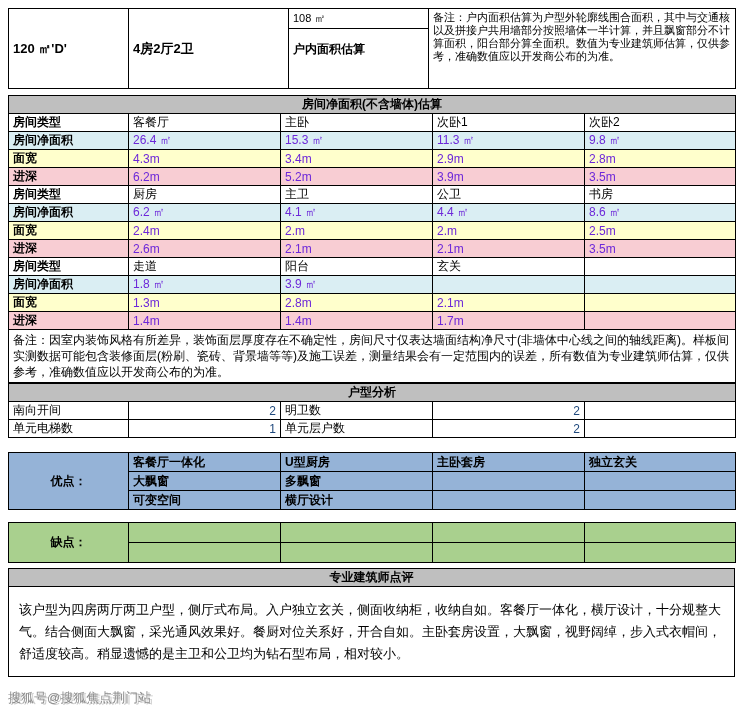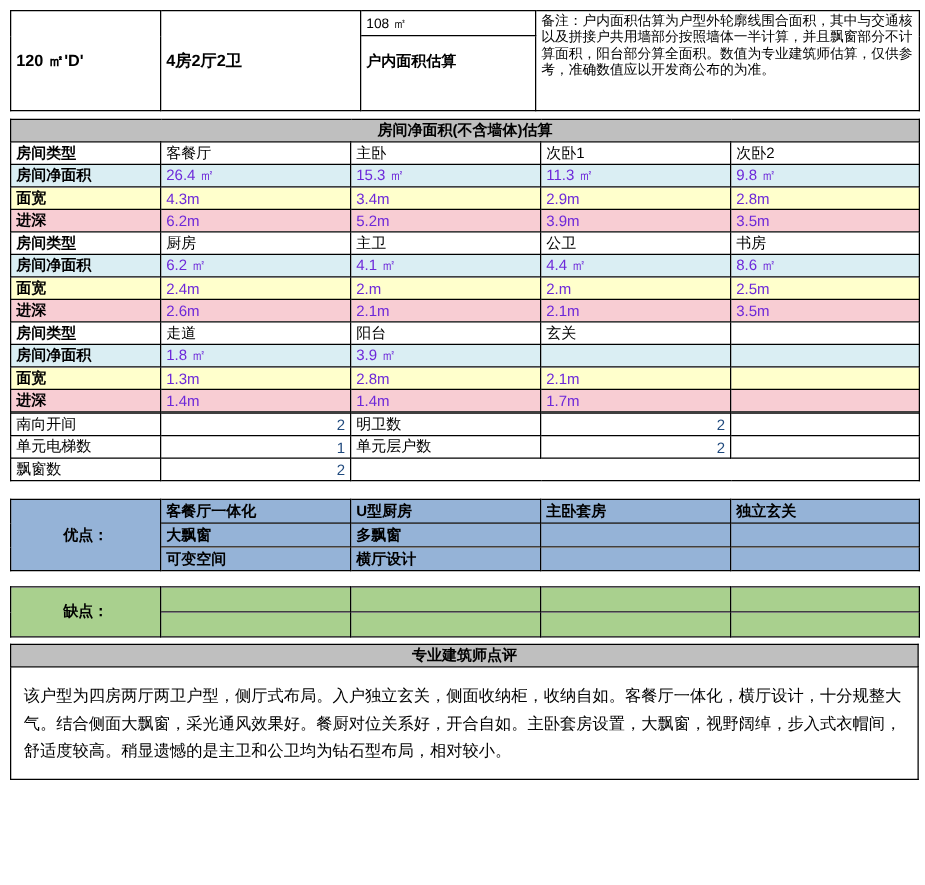--- a/index.html
+++ b/index.html
@@ -194,50 +194,51 @@
       <td class="cell"></td>
     </tr>
     <tr class="rd">
       <td class="lbl">进深</td>
       <td class="cell">1.4m</td>
       <td class="cell">1.4m</td>
       <td class="cell">1.7m</td>
       <td class="cell"></td>
     </tr>
 
+    <tr>
+          <td class="footnote" colspan="5">备注：因室内装饰风格有所差异，装饰面层厚度存在不确定性，房间尺寸仅表达墙面结构净尺寸(非墙体中心线之间的轴线距离)。样板间实测数据可能包含装修面层(粉刷、瓷砖、背景墙等等)及施工误差，测量结果会有一定范围内的误差，所有数值为专业建筑师估算，仅供参考，准确数值应以开发商公布的为准。</td>
+        </tr>
   </tbody>
     </table>
 
   <table class="analysis">
     <colgroup>
         <col style="width:120px">
         <col style="width:152px">
         <col style="width:152px">
         <col style="width:152px">
         <col style="width:151px">
       </colgroup>
     <tbody>
+        <tr>
+          <td class="hdr" colspan="5">户型分析</td>
+        </tr>
     <tr>
       <td>南向开间</td>
       <td class="num">2</td>
       <td>明卫数</td>
       <td class="num">2</td>
       <td></td>
     </tr>
     <tr>
       <td>单元电梯数</td>
       <td class="num">1</td>
       <td>单元层户数</td>
       <td class="num">2</td>
       <td></td>
-    </tr>
-    <tr>
-      <td>飘窗数</td>
-      <td class="num">2</td>
-      <td colspan="3"></td>
     </tr>
   </tbody>
     </table>
 
   <table class="pros">
     <colgroup>
         <col style="width:120px">
         <col style="width:152px">
         <col style="width:152px">
         <col style="width:152px">
@@ -295,14 +296,15 @@
     <tbody>
         <tr>
           <td class="hdr">专业建筑师点评</td>
         </tr>
     <tr>
           <td class="body">该户型为四房两厅两卫户型，侧厅式布局。入户独立玄关，侧面收纳柜，收纳自如。客餐厅一体化，横厅设计，十分规整大气。结合侧面大飘窗，采光通风效果好。餐厨对位关系好，开合自如。主卧套房设置，大飘窗，视野阔绰，步入式衣帽间，舒适度较高。稍显遗憾的是主卫和公卫均为钻石型布局，相对较小。</td>
         </tr>
   </tbody>
     </table>
 
+  <div class="watermark">搜狐号@搜狐焦点荆门站</div>
 
 </div>
 
 </body></html>

